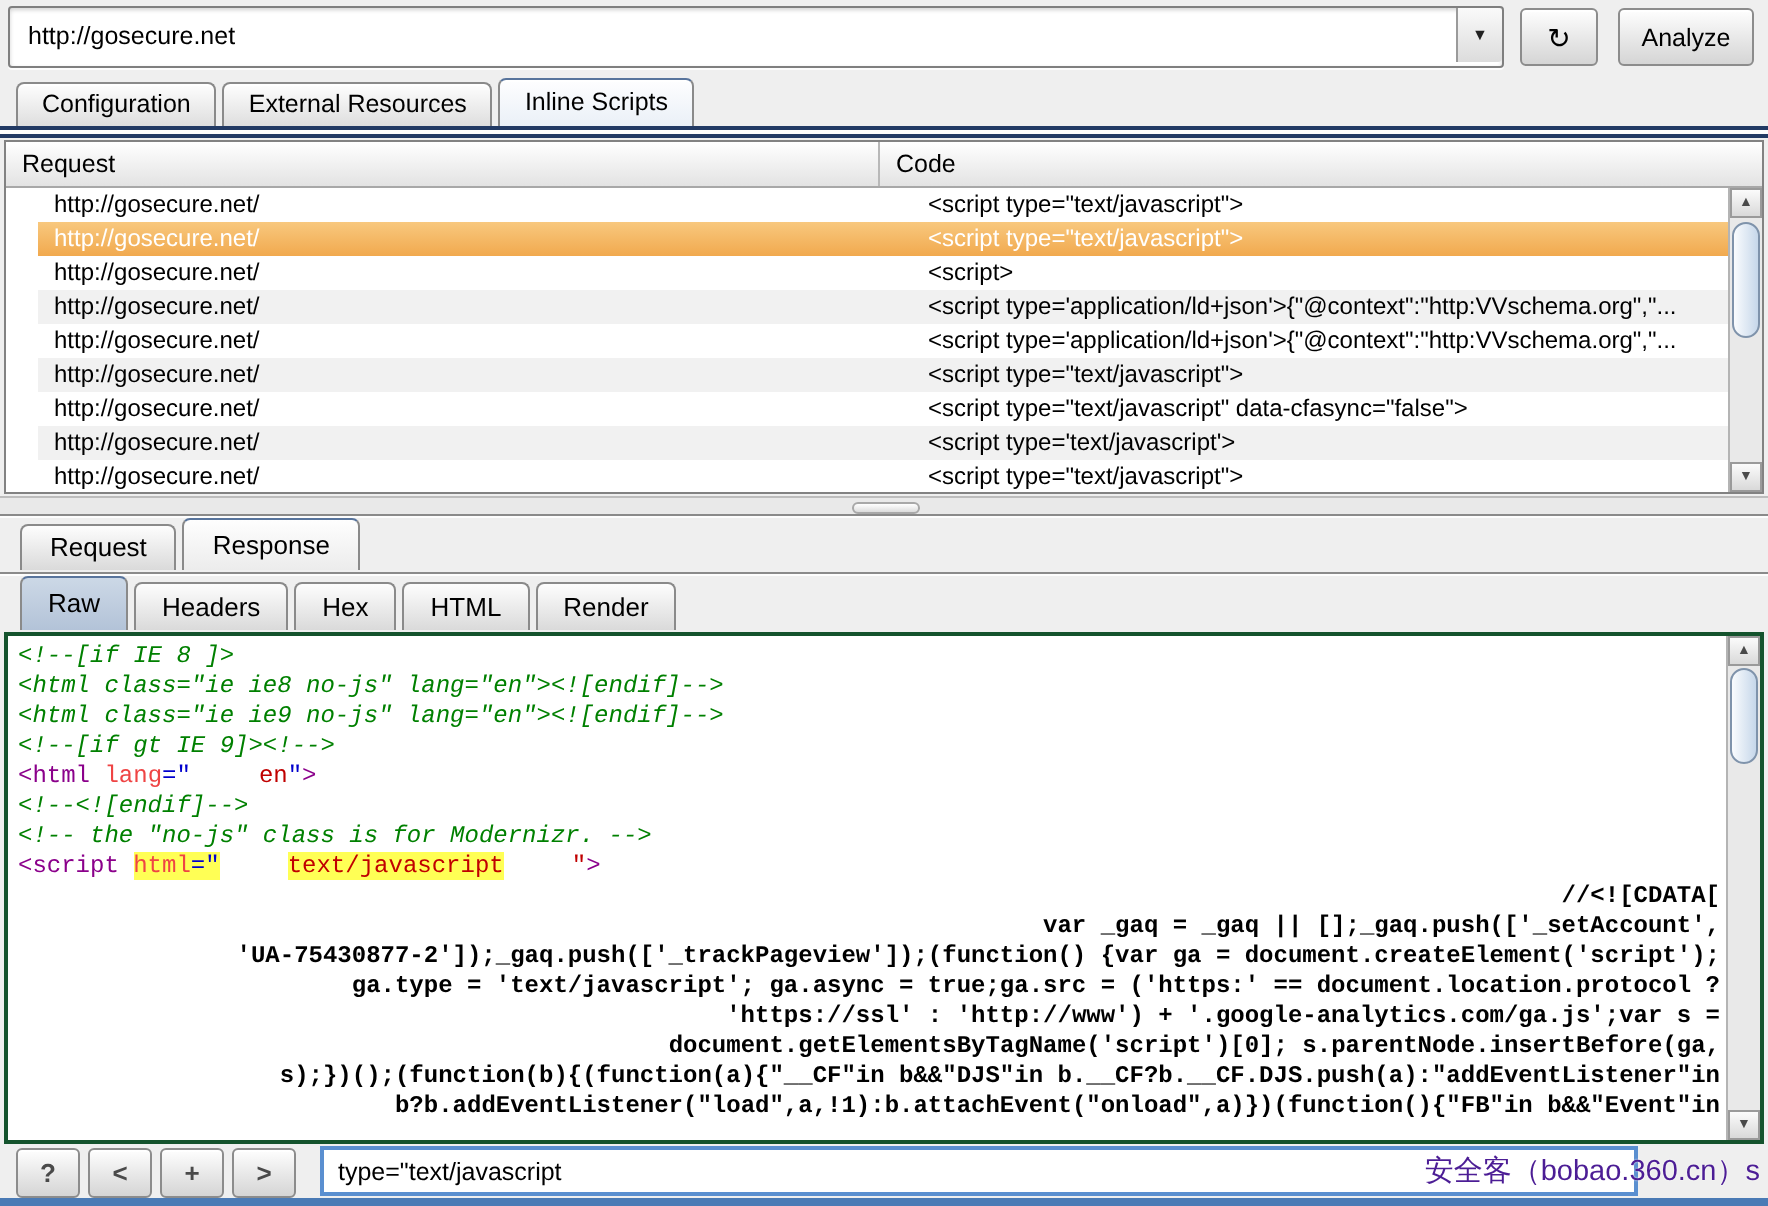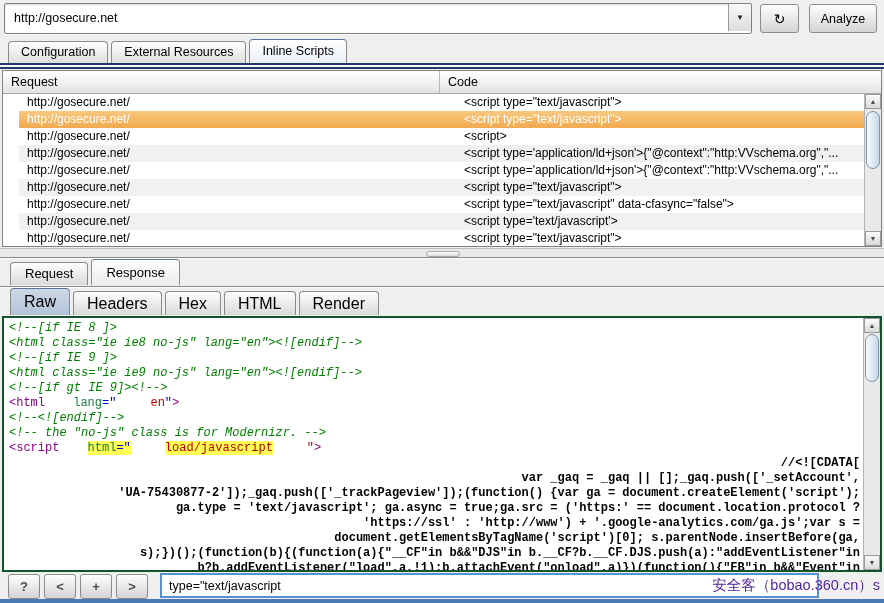--- a/index.html
+++ b/index.html
@@ -65,33 +65,33 @@
     border:1px solid #a8a8a8;border-radius:3px;background:linear-gradient(#ffffff,#dcdcdc);}
   .hline{position:absolute;left:0;right:0;height:1px;background:#8a8a8a;}
   .hline-light{position:absolute;left:0;right:0;height:1px;background:#fdfdfd;}
   
   #detail-tabs{position:absolute;left:10px;top:260px;height:25px;display:flex;gap:3px;align-items:flex-end;}
   .dtab{height:22px;line-height:22px;padding:0 14px;font-size:13px;
     background:linear-gradient(#fdfdfd,#dadada);border:1px solid #8a8a8a;border-bottom:none;
     border-radius:4px 4px 0 0;cursor:default;}
   .dtab.active{height:25px;line-height:25px;background:linear-gradient(#fefefe,#ececec);border-top-color:#58749c;}
   #view-tabs{position:absolute;left:10px;top:289px;height:26px;display:flex;gap:3px;align-items:flex-end;}
-  .vtab{height:23px;line-height:23px;padding:0 13px;font-size:16px;
+  .vtab{height:23px;line-height:23px;padding:0 13px;font-size:13px;
     background:linear-gradient(#fdfdfd,#dadada);border:1px solid #8a8a8a;border-bottom:none;
     border-radius:4px 4px 0 0;cursor:default;}
   .vtab.active{height:26px;line-height:26px;background:linear-gradient(#ccd8e6,#b3c3d8);border-top-color:#58749c;}
   
   #code-panel{position:absolute;left:2px;right:2px;top:316px;height:256px;border:2px solid #14532d;
     background:#fff;box-sizing:border-box;overflow:hidden;}
   #code-lines{position:absolute;left:5px;top:3px;right:20px;}
   .ln{font-family:"Liberation Mono","DejaVu Sans Mono",monospace;font-size:12px;line-height:15px;white-space:pre;}
   .k-comment{color:#008000;font-style:italic;}
   .k-js{color:#000;font-weight:bold;text-align:right;}
   .seg-tag{color:#8b008b;}
-  .seg-attr{color:#15803d;margin-left:21px;}
+  .seg-attr{color:#ef4444;}
   .seg-pun{color:#0000cd;}
   .seg-str{color:#c00000;margin-left:34px;}
   .hl{background:#ffff55;}
   
   #bottom-toolbar{position:absolute;left:0;right:0;top:573px;height:26px;background:#efefef;}
   .tb-btn{top:1px;width:30px;height:23px;font-weight:bold;font-size:13px;color:#4a4a4a;}
   #help-btn{left:8px;}
   #prev-btn{left:44px;}
   #add-btn{left:80px;}
   #next-btn{left:116px;}
@@ -192,27 +192,26 @@
     <div class="vtab">Headers</div>
     <div class="vtab">Hex</div>
     <div class="vtab">HTML</div>
     <div class="vtab">Render</div>
   </div>
 
 <div id="code-panel">
   <div id="code-lines">
       <div class="ln k-comment">&lt;!--[if IE 8 ]&gt;</div>
       <div class="ln k-comment">&lt;html class="ie ie8 no-js" lang="en"&gt;&lt;![endif]--&gt;</div>
-      <div class="ln k-comment">&lt;!--[if IE 9 ]&gt;</div>
       <div class="ln k-comment">&lt;html class="ie ie9 no-js" lang="en"&gt;&lt;![endif]--&gt;</div>
       <div class="ln k-comment">&lt;!--[if gt IE 9]&gt;&lt;!--&gt;</div>
       <div class="ln"><span class="seg-tag">&lt;html </span><span class="seg-attr">lang</span><span class="seg-pun">="</span><span class="seg-str">en</span><span class="seg-pun">"</span><span class="seg-tag">&gt;</span></div>
       <div class="ln k-comment">&lt;!--&lt;![endif]--&gt;</div>
       <div class="ln k-comment">&lt;!-- the "no-js" class is for Modernizr. --&gt;</div>
-      <div class="ln"><span class="seg-tag">&lt;script </span><span class="seg-attr hl">html</span><span class="seg-pun hl">="</span><span class="seg-str hl">load/javascript</span><span class="seg-str">"</span><span class="seg-tag">&gt;</span></div>
+      <div class="ln"><span class="seg-tag">&lt;script </span><span class="seg-attr hl">html</span><span class="seg-pun hl">="</span><span class="seg-str hl">text/javascript</span><span class="seg-str">"</span><span class="seg-tag">&gt;</span></div>
       <div class="ln k-js">//&lt;![CDATA[</div>
       <div class="ln k-js">var _gaq = _gaq || [];_gaq.push(['_setAccount',</div>
       <div class="ln k-js">'UA-75430877-2']);_gaq.push(['_trackPageview']);(function() {var ga = document.createElement('script');</div>
       <div class="ln k-js">ga.type = 'text/javascript'; ga.async = true;ga.src = ('https:' == document.location.protocol ?</div>
       <div class="ln k-js">'https://ssl' : 'http://www') + '.google-analytics.com/ga.js';var s =</div>
       <div class="ln k-js">document.getElementsByTagName('script')[0]; s.parentNode.insertBefore(ga,</div>
       <div class="ln k-js">s);})();(function(b){(function(a){"__CF"in b&amp;&amp;"DJS"in b.__CF?b.__CF.DJS.push(a):"addEventListener"in</div>
       <div class="ln k-js">b?b.addEventListener("load",a,!1):b.attachEvent("onload",a)})(function(){"FB"in b&amp;&amp;"Event"in</div>
     </div>
   <div class="vscroll" id="code-scroll">

